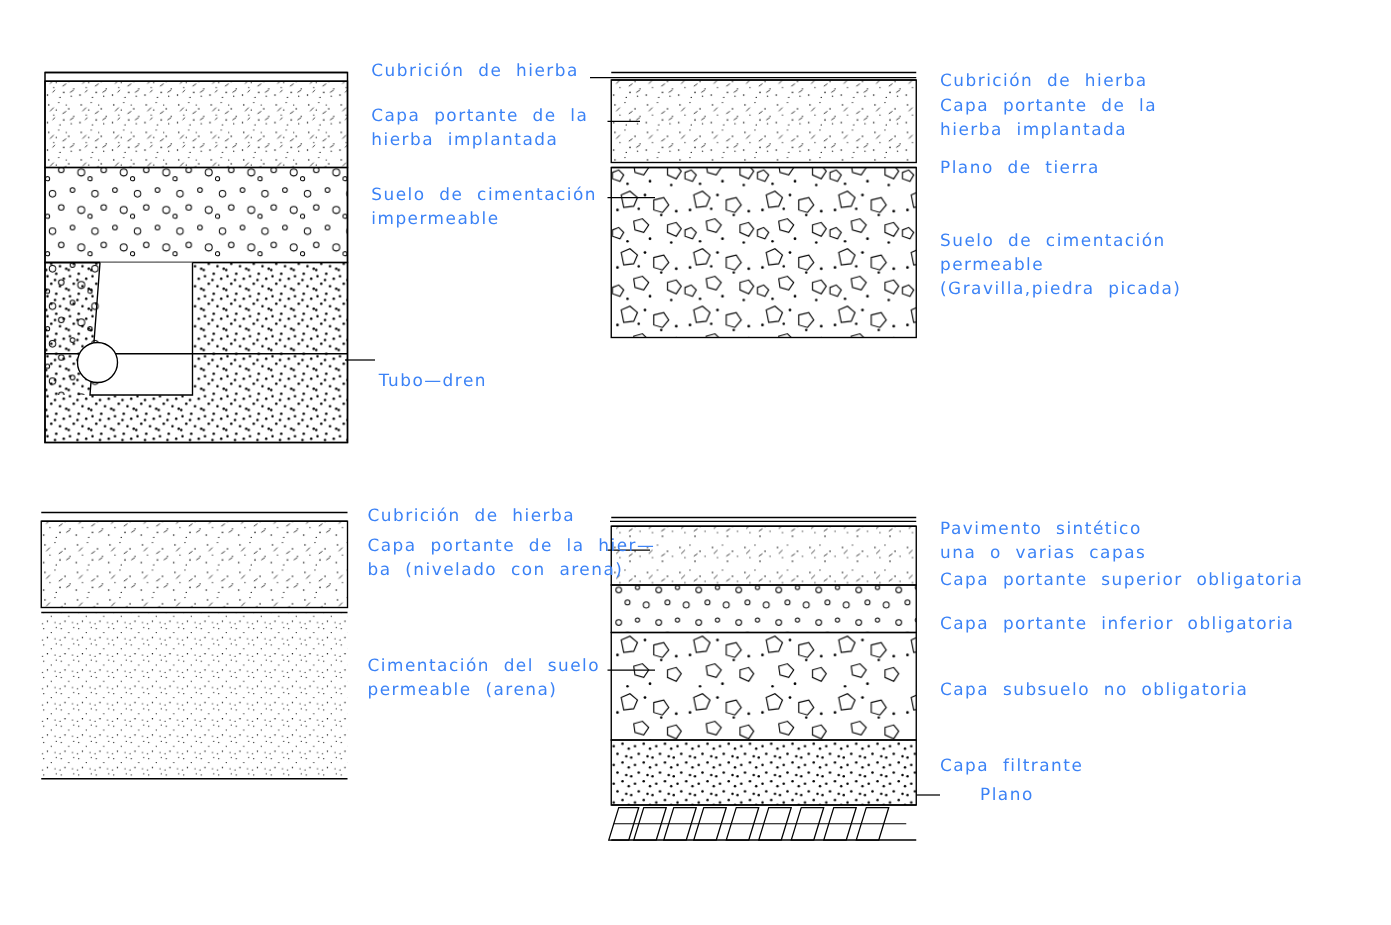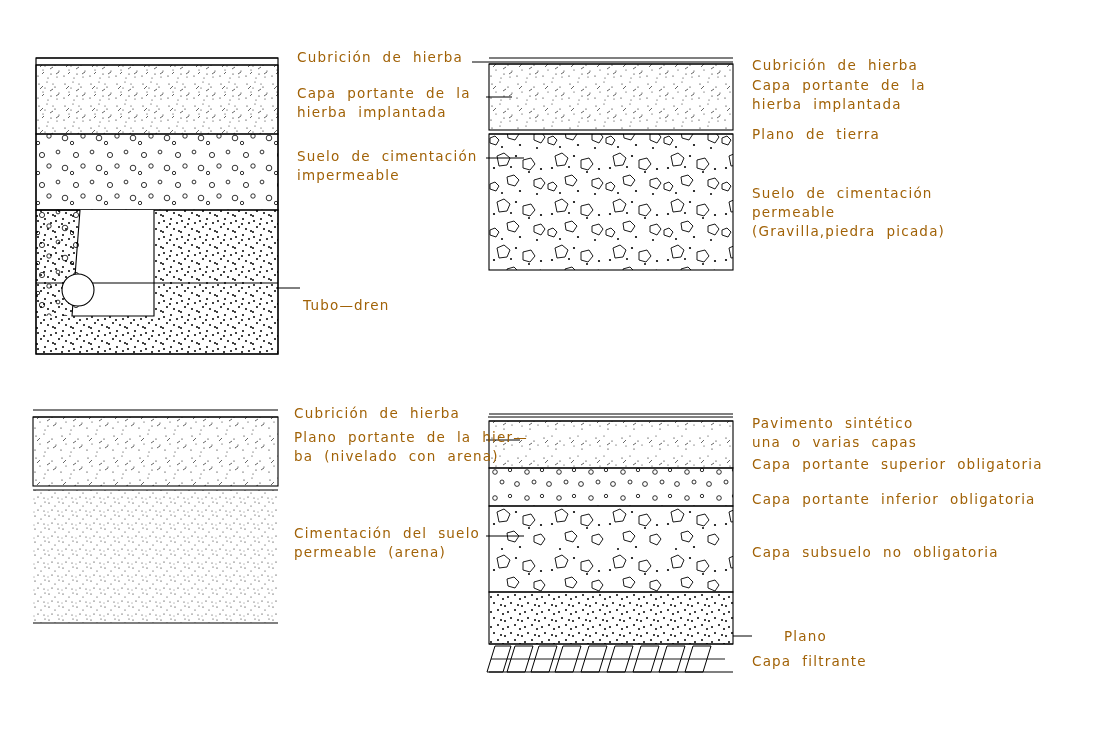--- a/index.html
+++ b/index.html
@@ -20,21 +20,21 @@
     left: 0; top: 0;
     width: 1113px;
     height: 740px;
   }
   .label {
     position: absolute;
     font-family: "DejaVu Sans", sans-serif;
     font-size: 13.5px;
     letter-spacing: 1.2px;
     line-height: 19px;
-    color: #a16207;
+    color: #3b82f6;
     white-space: pre;
   }
   .fig {
     position: absolute;
   }
   svg { display: block; overflow: visible; }
 </style>
 </head>
 <body>
 
@@ -296,26 +296,26 @@
 
   <div class="label" style="left:752px; top:56px;">Cubrición  de  hierba</div>
   <div class="label" style="left:752px; top:76px;">Capa  portante  de  la
 hierba  implantada</div>
   <div class="label" style="left:752px; top:125px;">Plano  de  tierra</div>
   <div class="label" style="left:752px; top:184px;">Suelo  de  cimentación
 permeable
 (Gravilla,piedra  picada)</div>
 
   <div class="label" style="left:294px; top:404px;">Cubrición  de  hierba</div>
-  <div class="label" style="left:294px; top:428px;">Plano  portante  de  la  hier—
+  <div class="label" style="left:294px; top:428px;">Capa  portante  de  la  hier—
 ba  (nivelado  con  arena)</div>
   <div class="label" style="left:294px; top:524px;">Cimentación  del  suelo
 permeable  (arena)</div>
 
   <div class="label" style="left:752px; top:414px;">Pavimento  sintético
 una  o  varias  capas</div>
   <div class="label" style="left:752px; top:455px;">Capa  portante  superior  obligatoria</div>
   <div class="label" style="left:752px; top:490px;">Capa  portante  inferior  obligatoria</div>
   <div class="label" style="left:752px; top:543px;">Capa  subsuelo  no  obligatoria</div>
-  <div class="label" style="left:752px; top:604px;margin-top:48px;">Capa  filtrante</div>
+  <div class="label" style="left:752px; top:604px;">Capa  filtrante</div>
   <div class="label" style="left:752px; top:627px;margin-left:32px;">Plano</div>
 
 </div>
 
 </body></html>

